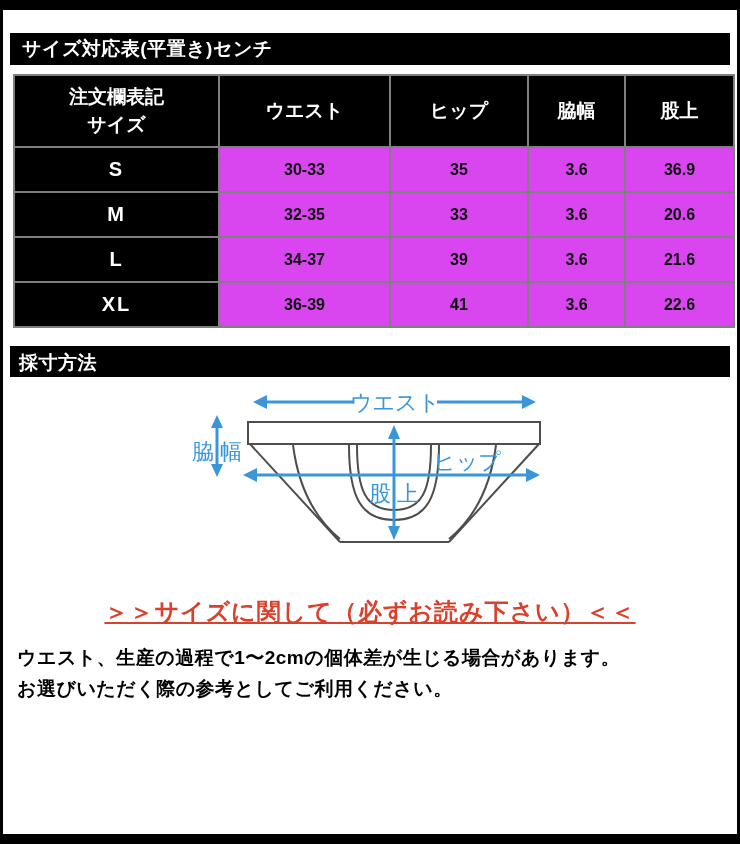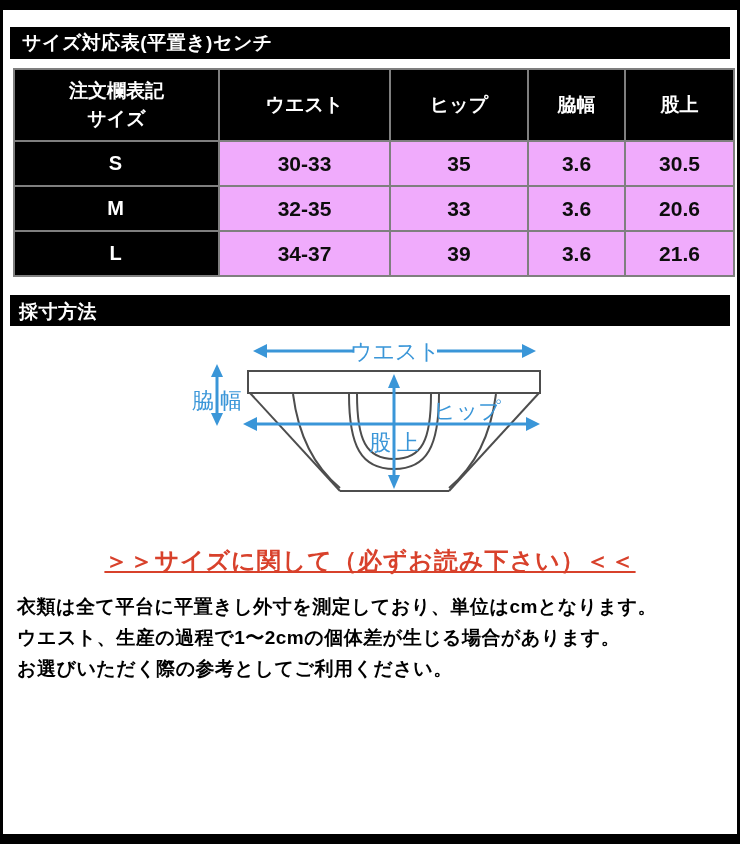--- a/index.html
+++ b/index.html
@@ -13,35 +13,35 @@
     width:740px; height:844px; background:#ffffff;
     border-top:10px solid #000; border-bottom:10px solid #000;
     border-left:3px solid #000; border-right:3px solid #000;
     overflow:hidden;
   }
   .bar {
     background:#000; color:#fff; font-weight:bold; font-size:19px;
     height:32px; line-height:32px; margin:0 7px; padding-left:9px;
     letter-spacing:0.5px;
   }
-  .bar1 { margin-top:17px;padding-left:12px; }
+  .bar1 { margin-top:23px;padding-left:12px; }
   .bar2 { margin-top:18px; height:31px; line-height:33px; }
 
   table.size-table {
     border-collapse:collapse; table-layout:fixed;
     width:720px; margin:9px 7px 8px 10px;
   }
   table.size-table th, table.size-table td {
     border:2px solid #7f7f7f; text-align:center; padding:0;
   }
   table.size-table thead th {
     background:#000; color:#fff; font-weight:bold; font-size:19px;
     height:72px; white-space:pre-line; line-height:1.45;
   }
-  table.size-table td { height:45px; font-weight:bold; font-size:21px; color:#0d0d0d; background:#f0abfc; }
+  table.size-table td { height:45px; font-weight:bold; font-size:16px; color:#0d0d0d; background:#d946ef; }
   table.size-table td.size-cell {
     background:#000; color:#fff; font-size:20px; letter-spacing:2px;
   }
 
   .diagram-wrap { margin-top:10px; }
   svg.measure-diagram { display:block; }
 
   .notice-row { text-align:center; margin-top:34px; }
   .notice-link {
     font-size:24px; font-weight:bold; color:#d8412b;
@@ -79,35 +79,42 @@
         <th>脇幅</th>
         <th>股上</th>
       </tr>
     </thead>
     <tbody>
       <tr>
         <td class="size-cell">S</td>
         <td>30-33</td>
         <td>35</td>
         <td>3.6</td>
-        <td>30.5</td>
+        <td>36.9</td>
       </tr>
       <tr>
         <td class="size-cell">M</td>
         <td>32-35</td>
         <td>33</td>
         <td>3.6</td>
         <td>20.6</td>
       </tr>
       <tr>
         <td class="size-cell">L</td>
         <td>34-37</td>
         <td>39</td>
         <td>3.6</td>
         <td>21.6</td>
+      </tr>
+      <tr>
+        <td class="size-cell">XL</td>
+        <td>36-39</td>
+        <td>41</td>
+        <td>3.6</td>
+        <td>22.6</td>
       </tr>
     </tbody>
   </table>
 
   <div class="bar bar2">
     <span>採寸方法</span>
   </div>
 
   <div class="diagram-wrap">
     <svg class="measure-diagram" width="740" height="175" viewBox="0 438 740 175" xmlns="http://www.w3.org/2000/svg">
@@ -148,18 +155,17 @@
         <text x="391" y="552">股 上</text>
       </g>
     </svg>
   </div>
 
   <div class="notice-row">
     <a class="notice-link">＞＞サイズに関して（必ずお読み下さい）＜＜</a>
   </div>
 
   <div class="notes">
-    <p>衣類は全て平台に平置きし外寸を測定しており、単位はcmとなります。</p>
     <p>ウエスト、生産の過程で1〜2cmの個体差が生じる場合があります。</p>
     <p>お選びいただく際の参考としてご利用ください。</p>
   </div>
 
 </div>
 
 </body></html>

